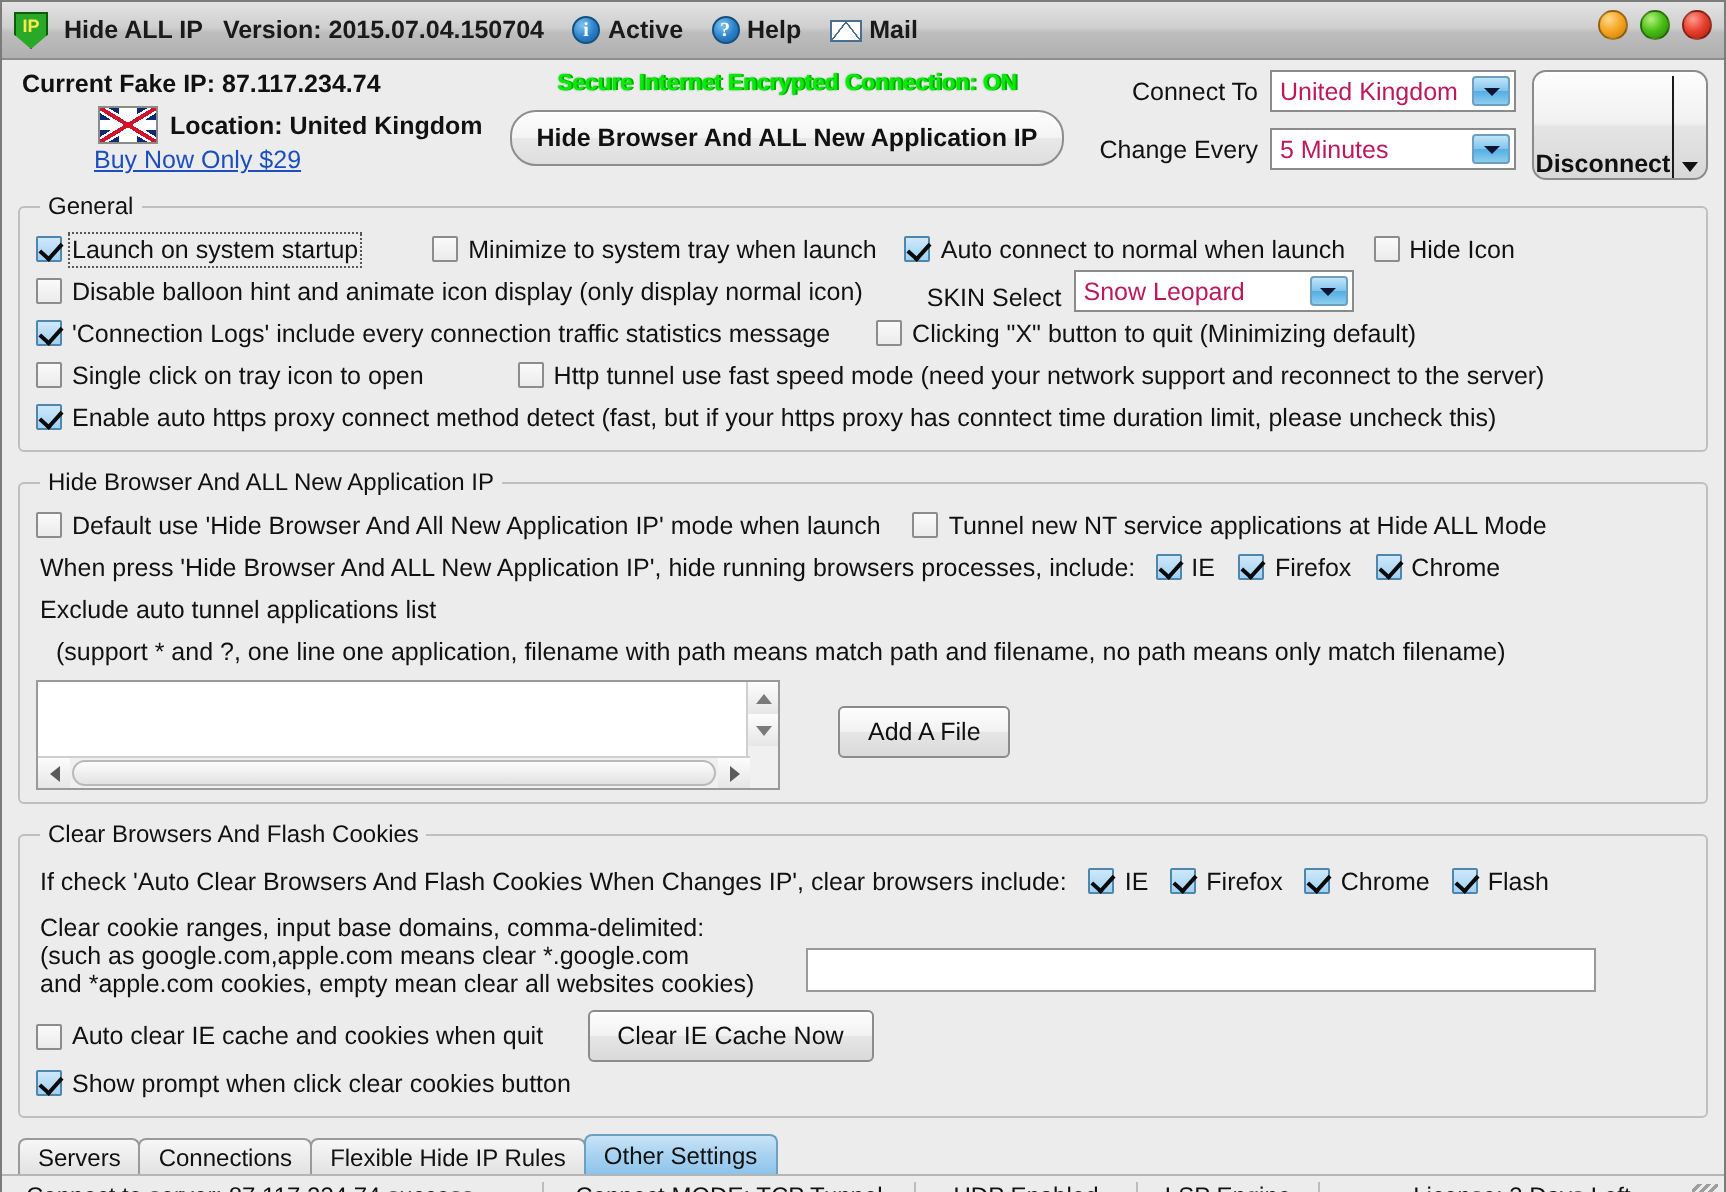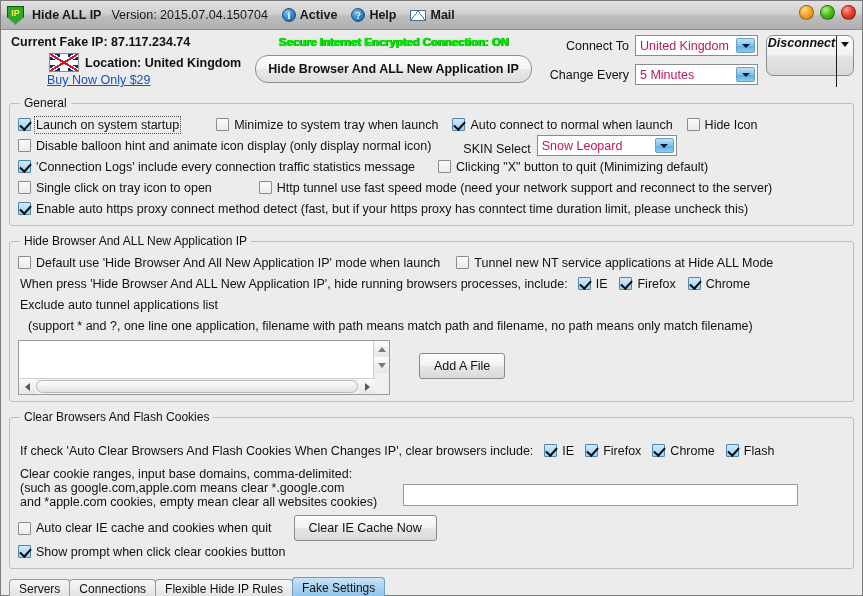--- a/index.html
+++ b/index.html
@@ -57,21 +57,21 @@
   }
   .tb-title {
     font-size: 12.5px;
     font-weight: bold;
     color: #1a1a1a;
     margin-right: 10px;
     white-space: nowrap;
   }
   .tb-version {
     font-size: 12.5px;
-    font-weight: normal;
+    font-weight: bold;
     color: #1a1a1a;
     margin-right: 14px;
     white-space: nowrap;
   }
   .tb-link {
     display: flex;
     align-items: center;
     margin-right: 14px;
     white-space: nowrap;
     cursor: default;
@@ -226,29 +226,28 @@
     border-radius: 2px;
     display: flex; align-items: center; justify-content: center;
   }
   .combo .arrow:after {
     content: "";
     border-left: 4px solid transparent;
     border-right: 4px solid transparent;
     border-top: 4px solid #113;
   }
   .disconnect-btn {
-    width: 88px; height: 41px;
+    width: 88px; height: 55px;
     background: linear-gradient(to bottom, #fdfdfd 0%, #f1f1f1 48%, #e4e4e4 52%, #d8d8d8 100%);
     border: 1px solid #8b8b8b;
     border-radius: 7px;
-    display: flex; align-items: flex-start;
+    display: flex; align-items: flex-end;
     position: relative;
     cursor: pointer;
     box-shadow: inset 0 1px 0 #fff;
-    font-style: italic;
   }
   .disconnect-btn .txt {
     flex: 1; text-align: center;
     font-size: 12.5px; font-weight: bold; color: #111;
   }
   .disconnect-btn .divider {
     width: 1px; height: 51px; background: #1a1a1a;
   }
   .disconnect-btn .dd {
     width: 16px; text-align: center;
@@ -643,21 +642,21 @@
           </div>
         </div>
         <span style="width:29px"></span>
         <button class="btn" style="margin-top:13px">Add A File</button>
       </div>
     </fieldset>
 
     <fieldset class="group">
       <legend>Clear Browsers And Flash Cookies</legend>
 
-      <div class="row" style="margin-top:12px">
+      <div class="row" style="margin-top:2px">
         <span class="txt" style="margin-left:2px">If check 'Auto Clear Browsers And Flash Cookies When Changes IP', clear browsers include:</span>
         <span style="width:11px"></span>
         <label class="cb">
           <span class="box on"></span>
           <span class="lbl">IE</span>
         </label>
         <span style="width:11px"></span>
         <label class="cb">
           <span class="box on"></span>
           <span class="lbl">Firefox</span>
@@ -699,21 +698,21 @@
           <span class="lbl">Show prompt when click clear cookies button</span>
         </label>
       </div>
     </fieldset>
   </div>
 
   <div class="tabs">
     <div class="tab">Servers</div>
     <div class="tab">Connections</div>
     <div class="tab">Flexible Hide IP Rules</div>
-    <div class="tab active">Fake Settings</div>
+    <div class="tab active">Other Settings</div>
   </div>
 
   <div class="statusbar">
     <div class="sb-cell" style="width:270px">Connect to server: 87.117.234.74 success.</div>
     <div class="sb-sep"></div>
     <div class="sb-cell" style="width:185px; justify-content:center">Connect MODE: TCP Tunnel</div>
     <div class="sb-sep"></div>
     <div class="sb-cell" style="width:110px; justify-content:center">UDP Enabled</div>
     <div class="sb-sep"></div>
     <div class="sb-cell" style="width:90px; justify-content:center">LSP Engine</div>

